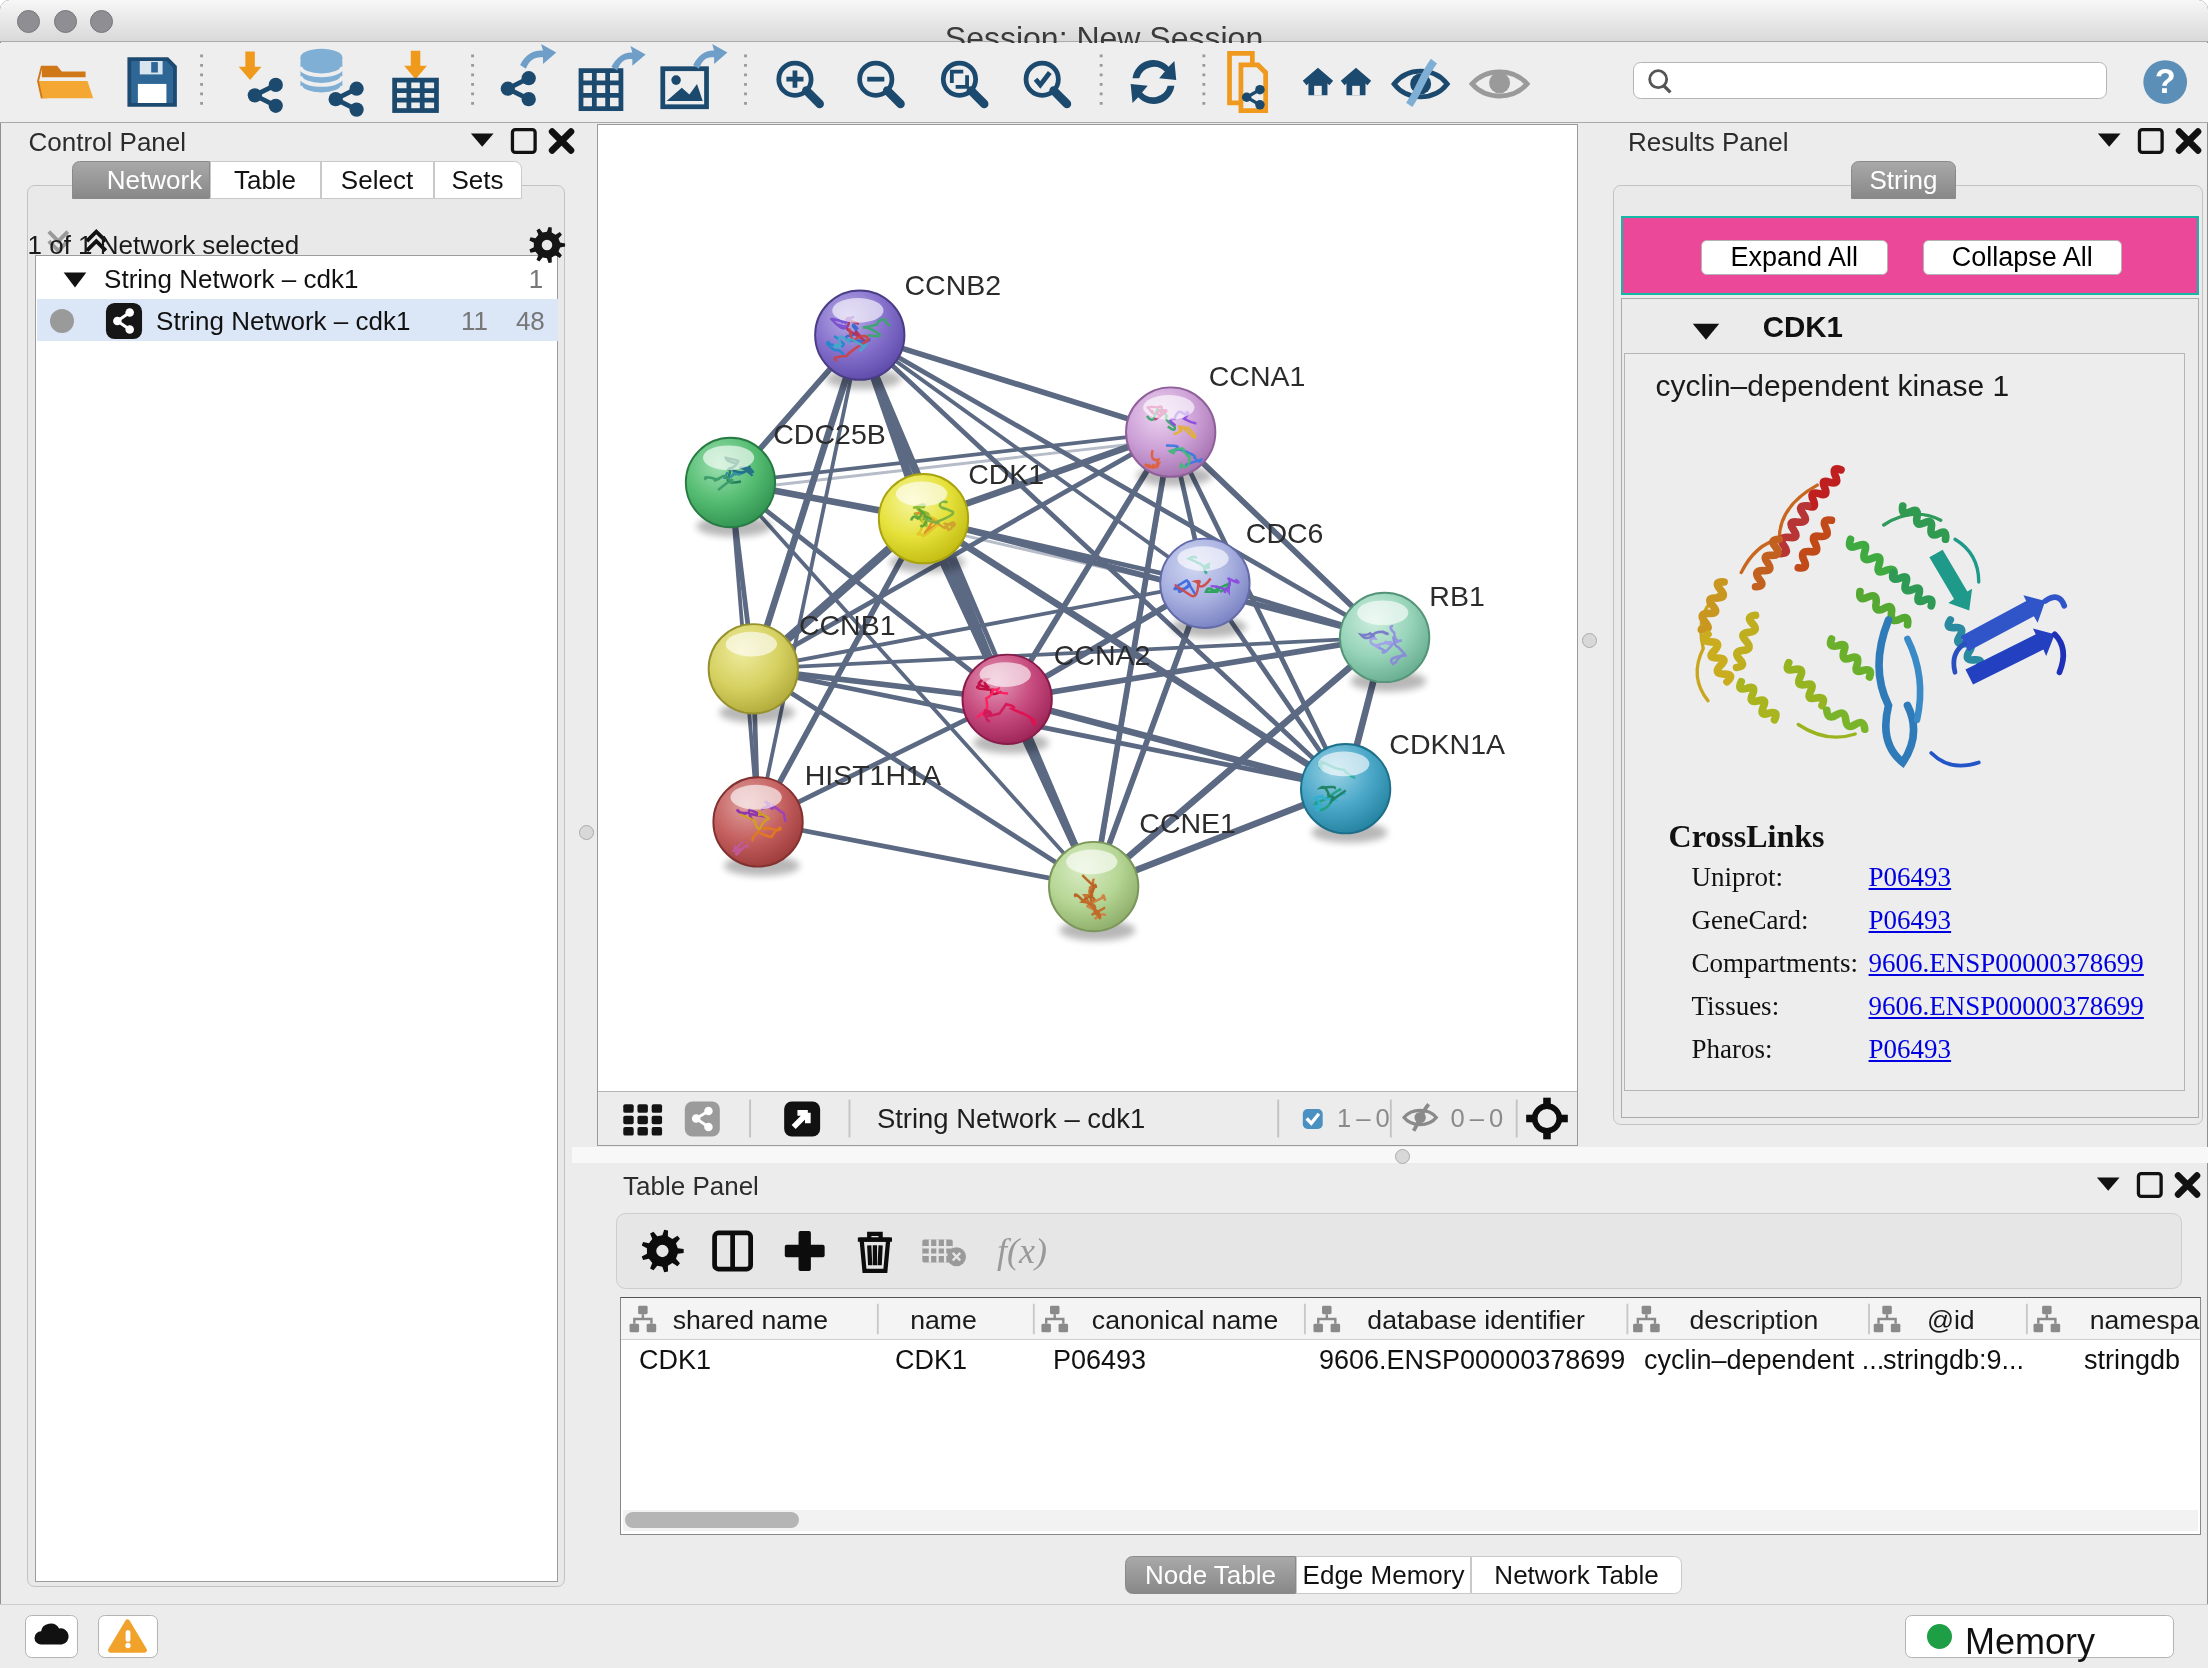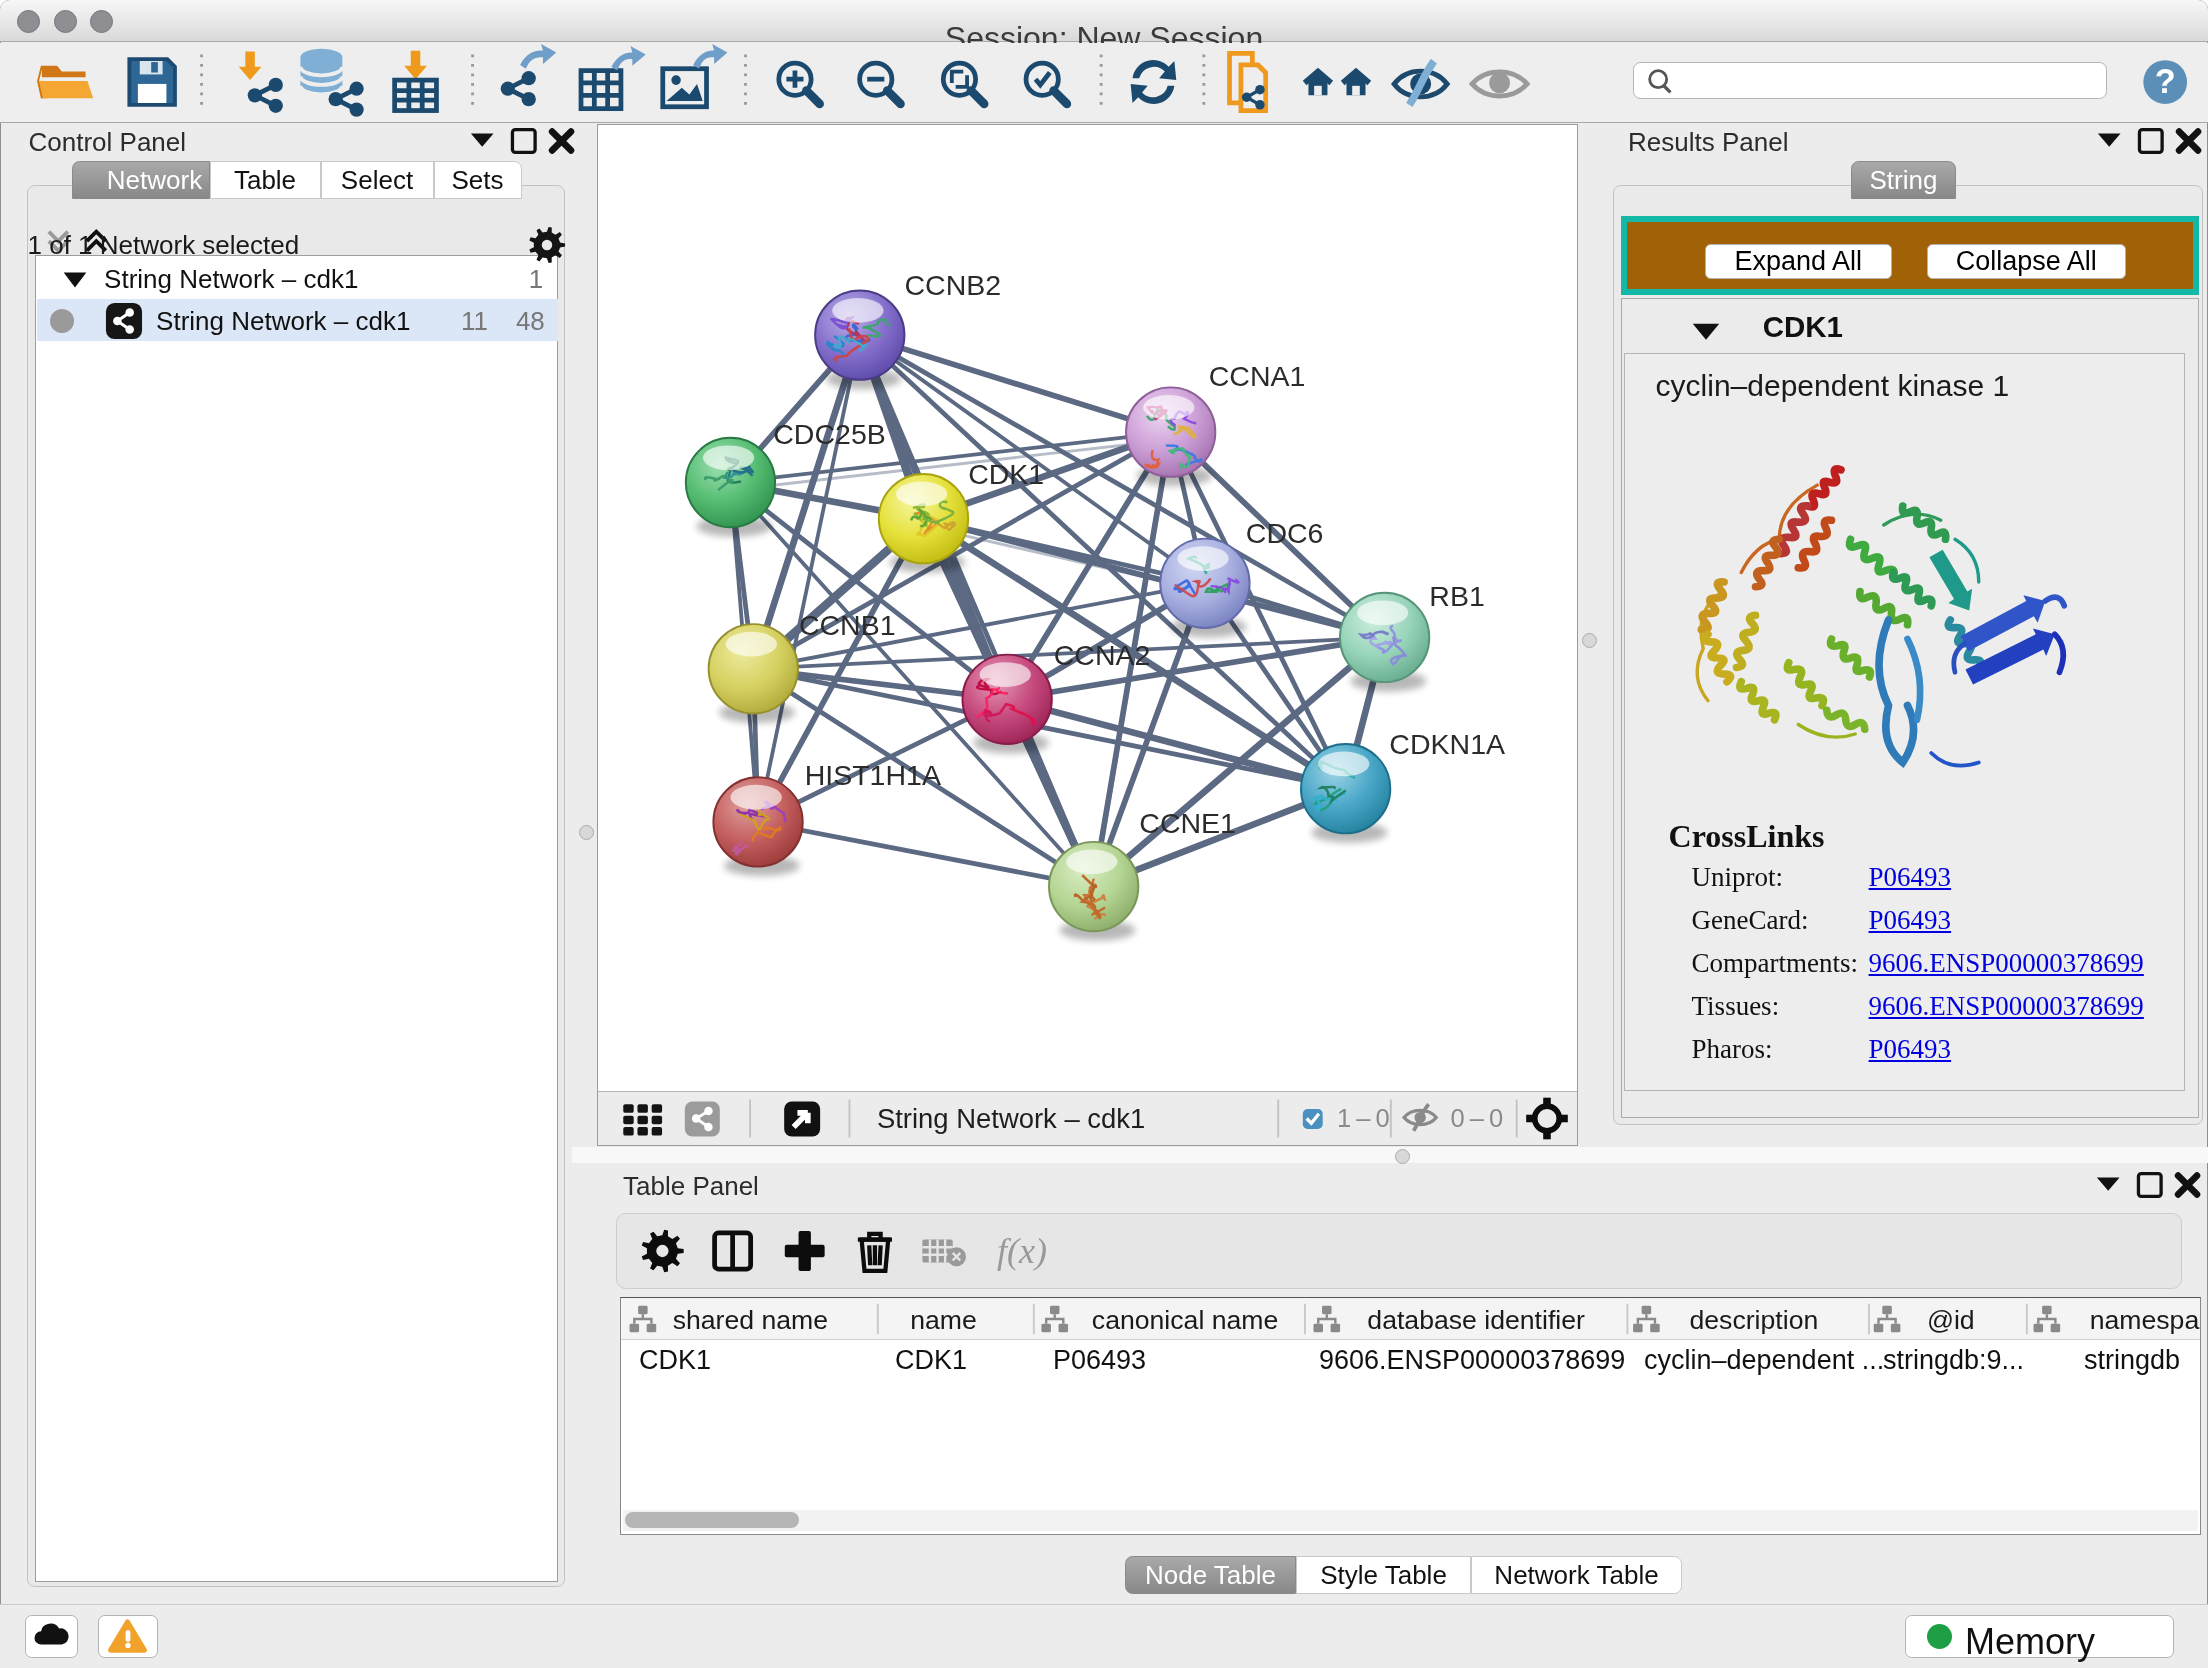--- a/index.html
+++ b/index.html
@@ -538,21 +538,21 @@
   </div>
   <div id="rpanel">
     <div class="ptitle" style="position:absolute;left:47px;top:2.9px;">Results Panel</div>
     <svg width="114" height="34" viewBox="0 0 120 36" style="position:absolute;left:509px;top:0;">
       <path d="M8 10 L32 10 L20 24 Z" fill="#111"></path>
       <rect x="52" y="6" width="24" height="24" fill="none" stroke="#111" stroke-width="3.5" rx="3"></rect>
       <path d="M94 8 L114 28 M114 8 L94 28" stroke="#111" stroke-width="7" stroke-linecap="round"></path>
     </svg>
     <div class="tab tabsel" style="left:270px;top:37px;width:105px;border-radius:7.6px 7.6px 0 0;z-index:5;">String</div>
     <div id="rp-outer">
-      <div style="position:absolute;left:6.7px;top:30px;width:578px;height:79px;background:#a16207;border:6px solid #14b8a6;">
+      <div style="position:absolute;left:6.7px;top:30px;width:578px;height:79px;background:#ec4899;border:2px solid #14b8a6;">
         <div class="btn" style="position:absolute;left:78px;top:22px;width:187px;height:35px;font-size:27px;text-align:center;line-height:33px;border-radius:5.7px;">Expand All</div>
         <div class="btn" style="position:absolute;left:300px;top:22px;width:199px;height:35px;font-size:27px;text-align:center;line-height:33px;border-radius:5.7px;">Collapse All</div>
       </div>
       <div style="position:absolute;left:6.7px;top:112px;width:578px;height:820px;background:#ebebeb;border:1px solid #ababab;">
         <svg width="34" height="28.5" viewBox="0 0 36 30" style="position:absolute;left:67px;top:17px;">
             <path d="M4 8 L32 8 L18 25 Z" fill="#111"></path>
           </svg>
         <span style="position:absolute;left:141px;top:11.4px;font-size:29.5px;font-weight:bold;color:#111;">CDK1</span>
         <div style="position:absolute;left:1.9px;top:54px;width:561px;height:738px;background:#ededed;border:1px solid #b5b5b5;">
           <span style="position:absolute;left:31px;top:15px;font-size:30px;color:#1a1a1a;">cyclin–dependent kinase 1</span>
@@ -674,21 +674,21 @@
         <span style="position:absolute;left:698px;top:4.8px;">9606.ENSP00000378699</span>
         <span style="position:absolute;left:1023px;top:4.8px;">cyclin–dependent ...</span>
         <span style="position:absolute;left:1262px;top:4.8px;">stringdb:9...</span>
         <span style="position:absolute;left:1463px;top:4.8px;">stringdb</span>
       </div>
       <div style="position:absolute;left:1.9px;top:212px;width:1575px;height:21px;background:#f2f2f2;">
         <div style="position:absolute;left:1.9px;top:1.9px;width:174px;height:16px;background:#b5b5b5;border-radius:8.6px;"></div>
       </div>
     </div>
     <div class="tab tabsel" style="left:552px;top:392px;width:171px;border-radius:7.6px 0 0 7.6px;">Node Table</div>
-    <div class="tab" style="left:723px;top:392px;width:175px;">Style Table</div>
+    <div class="tab" style="left:723px;top:392px;width:175px;">Edge Memory</div>
     <div class="tab" style="left:898px;top:392px;width:211px;border-radius:0 7.6px 7.6px 0;">Network Table</div>
   </div>
   <div style="position:absolute;left:579px;top:825px;width:15px;height:15px;border-radius:50%;background:#d8d8d8;border:1px solid #ababab;"></div>
   <div style="position:absolute;left:1582px;top:633px;width:15px;height:15px;border-radius:50%;background:#d8d8d8;border:1px solid #ababab;"></div>
   <div style="position:absolute;left:572px;top:1147px;width:1637px;height:16px;background:#f8f8f8;"></div>
   <div style="position:absolute;left:1395px;top:1149px;width:15px;height:15px;border-radius:50%;background:#d8d8d8;border:1px solid #ababab;"></div>
   <div id="statusbar">
     <div class="btn" style="position:absolute;left:25px;top:9.5px;width:53px;height:43px;">
       <svg width="51" height="41" viewBox="0 0 54 43">
           <path d="M16 30 a7 7 0 0 1 0 -14 a10 9 0 0 1 19 -3 a8 8 0 0 1 3 17 Z" fill="#111"></path>

